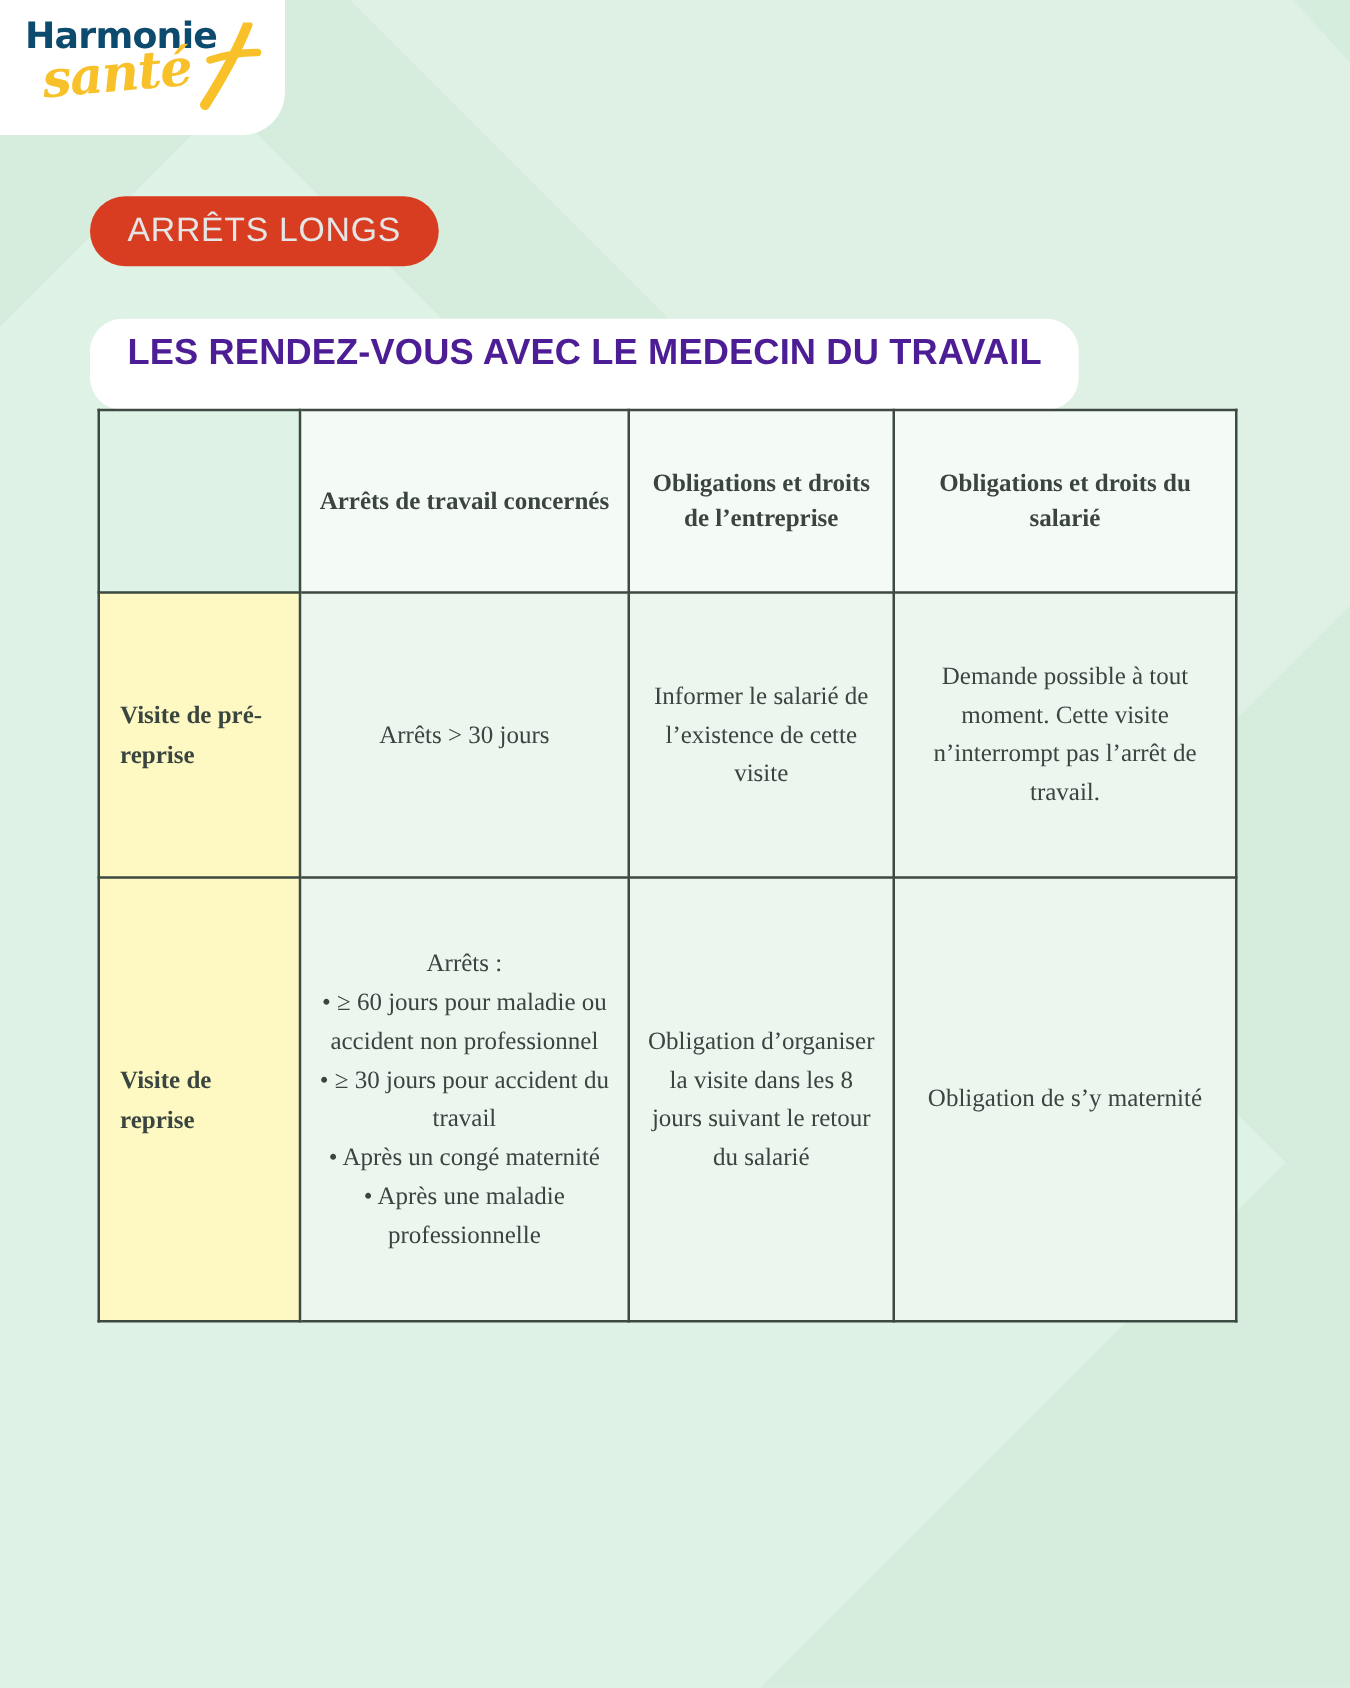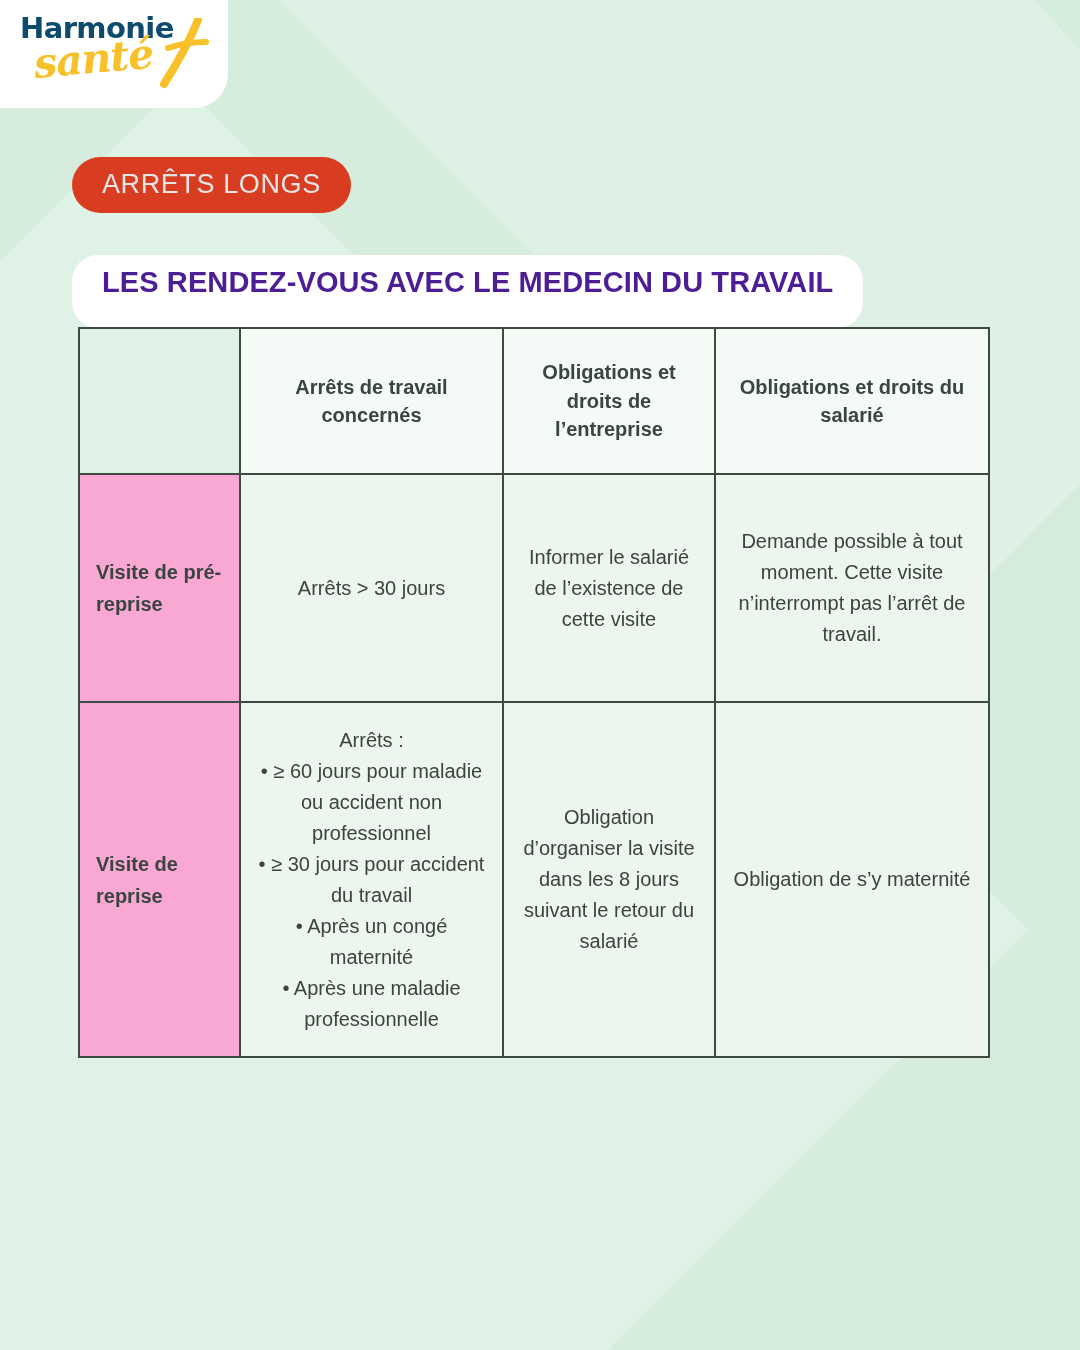--- a/index.html
+++ b/index.html
@@ -145,20 +145,21 @@
     white-space: nowrap;
     margin-top: 12px;
   }
 
   
   .table-wrap {
     position: absolute;
     left: 78px;
     top: 327px;
     width: 910px;
+    font-family: Liberation Serif, serif;
   }
 
   table.info-table {
     border-collapse: collapse;
     width: 910px;
     table-layout: fixed;
   }
 
   table.info-table col.c-label { width: 161px; }
   table.info-table col.c-arrets { width: 263px; }
@@ -190,21 +191,21 @@
   }
 
   tbody td {
     background: #edf5ef;
     font-size: 20px;
     line-height: 1.55;
     padding: 16px 12px;
   }
 
   tbody td.row-label {
-    background: #f9a8d4;
+    background: #fef9c3;
     font-weight: 700;
     text-align: left;
     padding-left: 16px;
     font-size: 20px;
     line-height: 1.6;
   }
 
   tbody tr.r-pre td { height: 228px; }
   tbody tr.r-reprise td { height: 355px; margin-left: 33px; }
   tbody tr.r-liaison td { height: 212px; }

